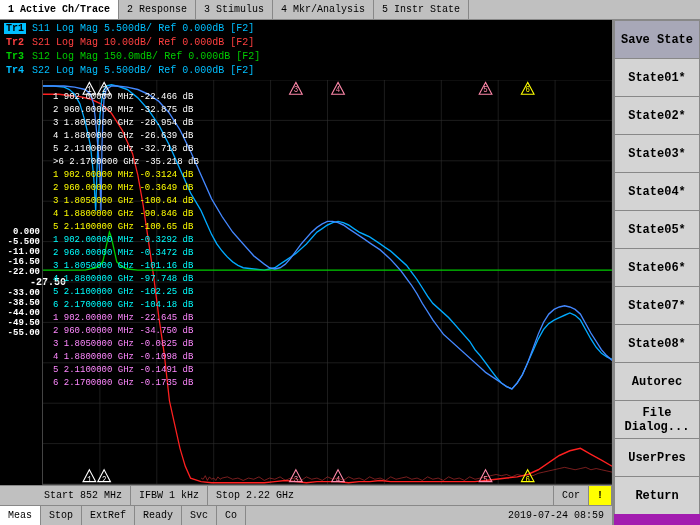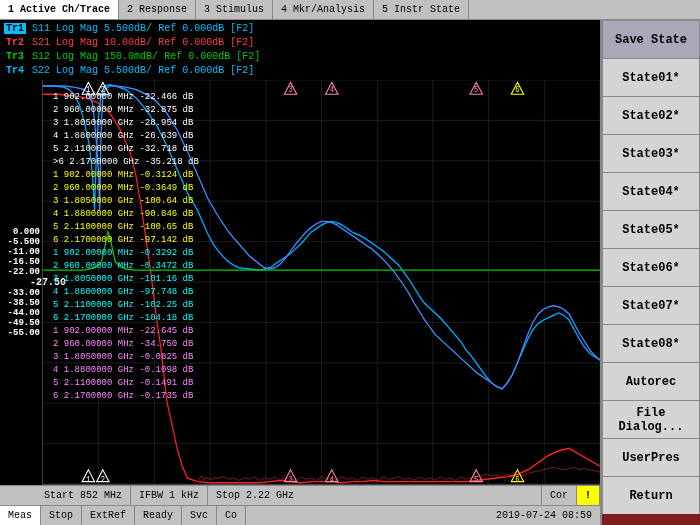--- a/index.html
+++ b/index.html
@@ -150,22 +150,22 @@
     .toolbar-btn.active { background: #fff; }
     .toolbar-spacer { flex: 1; }
     .toolbar-right {
       padding: 0 8px;
       font-size: 10px;
       color: #000;
     }
 
     
     .sidebar {
-      width: 100px;
-      background: #7f1d1d;
+      width: 88px;
+      background: #a21caf;
       display: flex;
       flex-direction: column;
       border-left: 2px solid #888;
       flex-shrink: 0;
     }
     .sidebar-btn {
       height: 38px;
       display: flex;
       align-items: center;
       justify-content: center;
@@ -251,21 +251,20 @@
             <div style="color: rgb(255, 255, 255);">2  960.00000 MHz  -32.875 dB</div>
             <div style="color: rgb(255, 255, 255);">3  1.8050000 GHz  -28.954 dB</div>
             <div style="color: rgb(255, 255, 255);">4  1.8800000 GHz  -26.639 dB</div>
             <div style="color: rgb(255, 255, 255);">5  2.1100000 GHz  -32.718 dB</div>
             <div style="color: rgb(255, 255, 255);">&gt;6  2.1700000 GHz  -35.218 dB</div>
             <div style="color: rgb(255, 255, 0);">1  902.00000 MHz  -0.3124 dB</div>
             <div style="color: rgb(255, 255, 0);">2  960.00000 MHz  -0.3649 dB</div>
             <div style="color: rgb(255, 255, 0);">3  1.8050000 GHz  -100.64 dB</div>
             <div style="color: rgb(255, 255, 0);">4  1.8800000 GHz  -90.846 dB</div>
             <div style="color: rgb(255, 255, 0);">5  2.1100000 GHz  -100.65 dB</div>
-            <div style="color: rgb(255, 255, 0);">6  2.1700000 GHz  -97.142 dB</div>
             <div style="color: rgb(0, 255, 255);">1  902.00000 MHz  -0.3292 dB</div>
             <div style="color: rgb(0, 255, 255);">2  960.00000 MHz  -0.3472 dB</div>
             <div style="color: rgb(0, 255, 255);">3  1.8050000 GHz  -101.16 dB</div>
             <div style="color: rgb(0, 255, 255);">4  1.8800000 GHz  -97.748 dB</div>
             <div style="color: rgb(0, 255, 255);">5  2.1100000 GHz  -102.25 dB</div>
             <div style="color: rgb(0, 255, 255);">6  2.1700000 GHz  -104.18 dB</div>
             <div style="color: rgb(255, 136, 255);">1  902.00000 MHz  -22.645 dB</div>
             <div style="color: rgb(255, 136, 255);">2  960.00000 MHz  -34.750 dB</div>
             <div style="color: rgb(255, 136, 255);">3  1.8050000 GHz  -0.0825 dB</div>
             <div style="color: rgb(255, 136, 255);">4  1.8800000 GHz  -0.1098 dB</div>

